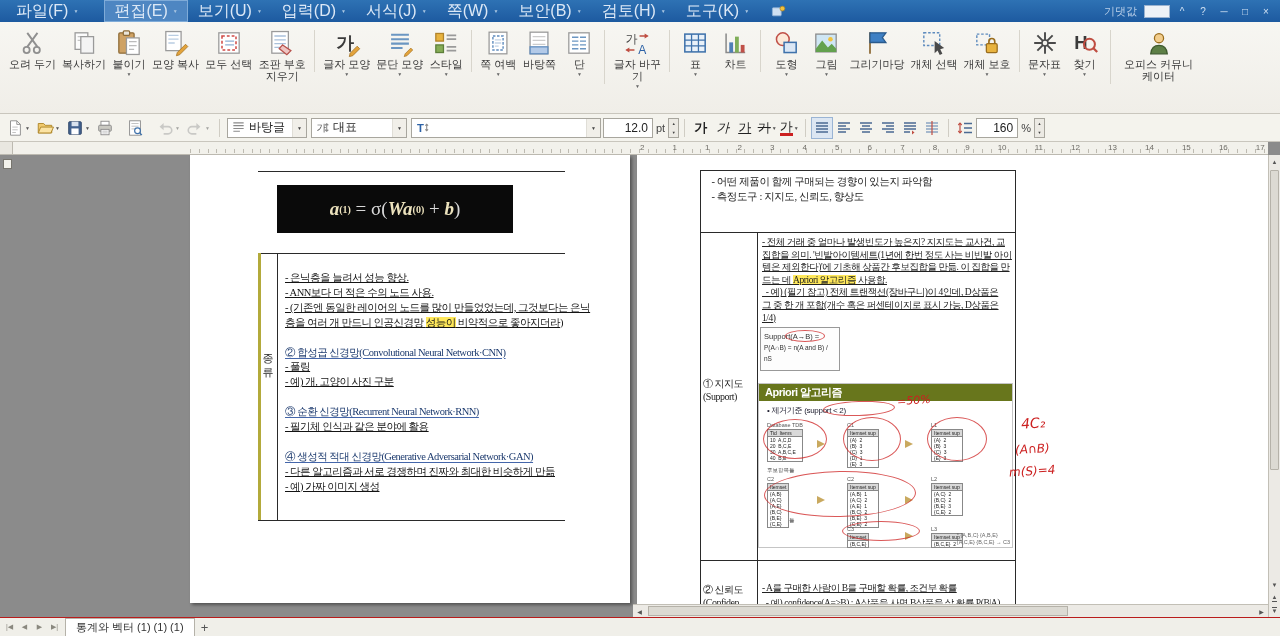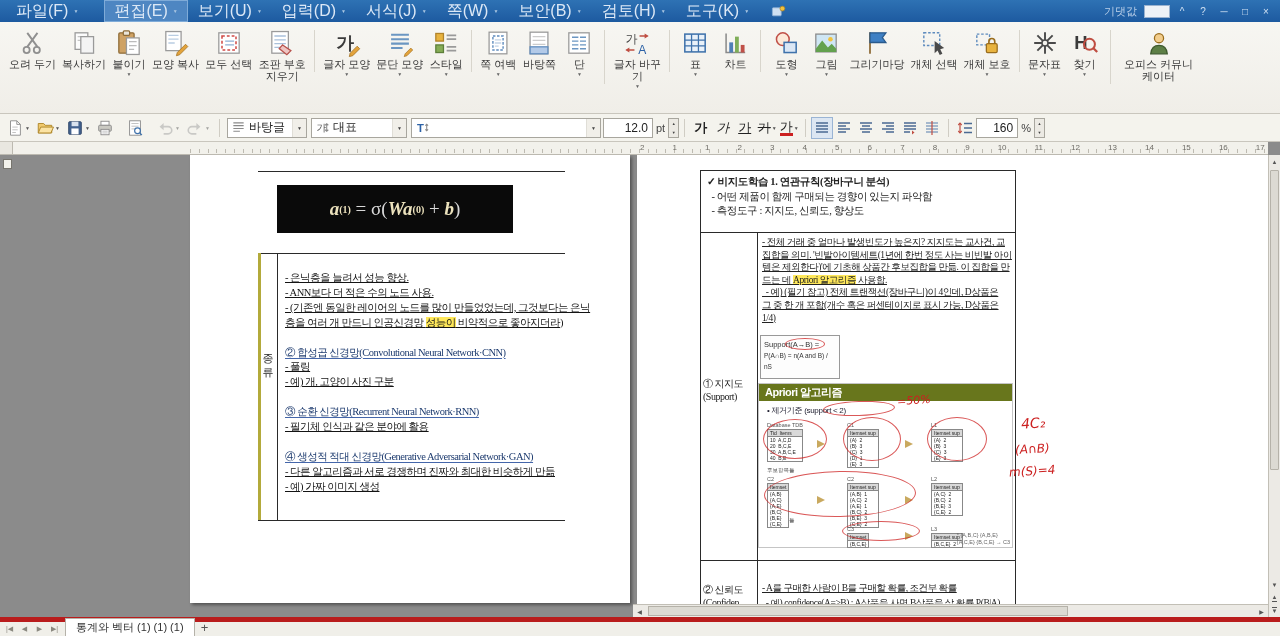--- a/index.html
+++ b/index.html
@@ -132,21 +132,21 @@
   .rp-title { font-weight: bold; }
   .sup-label, .conf-label { position: absolute; left: 66px; width: 53px; font-size: 10px; line-height: 13px;
                             letter-spacing: -0.5px; font-family: "Liberation Serif", "DejaVu Serif", serif; }
   .sup-label { top: 222px; }
   .conf-label { top: 428px; }
   .sup-lines { position: absolute; left: 125px; top: 81px; width: 250px; font-size: 9.5px; line-height: 12.6px;
                letter-spacing: -0.45px; font-family: "Liberation Serif", "DejaVu Serif", serif; }
   .sup-lines .doc-line { min-height: 12.6px; }
   .conf-lines { position: absolute; left: 125px; top: 426px; width: 250px; font-size: 9.5px; line-height: 15px;
                 letter-spacing: -0.45px; font-family: "Liberation Serif", "DejaVu Serif", serif; }
-  .sup-formula { position: absolute; left: 123px; top: 180px; width: 80px; height: 44px; border: 1px solid #999;
+  .sup-formula { position: absolute; left: 123px; top: 172px; width: 80px; height: 44px; border: 1px solid #999;
                  background: #fdfdfd; padding: 3px; color: #333; }
   .sf-l1 { font-size: 7.5px; line-height: 11px; }
   .sf-l2 { font-size: 6.5px; line-height: 11px; }
   .sf-circ { left: 24px; top: 2px; width: 40px; height: 12px; }
 
   .apriori { position: absolute; left: 121px; top: 228px; width: 255px; height: 165px; border: 1px solid #c5c5c5; background: #fff; }
   .ap-title { height: 17px; background: #68761c; color: #fff; font-size: 11px; font-weight: bold;
               line-height: 17px; padding-left: 6px; letter-spacing: -0.5px; }
   .ap-crit { font-size: 8px; color: #223; padding: 4px 0 0 8px; letter-spacing: -0.3px; }
   .ap-cand { position: absolute; left: 8px; font-size: 5.5px; color: #555; }
@@ -188,21 +188,21 @@
   .vs-thumb { position: absolute; left: 1px; right: 1px; top: 2px; height: 300px; background: #dcdad3;
               border: 1px solid #b5b2a9; border-radius: 1px; }
   .hscroll { position: absolute; left: 633px; right: 12px; bottom: 0; height: 13px; background: #eceae5;
              border-top: 1px solid #c2bfb6; display: flex; }
   .hs-btn { width: 13px; display: flex; align-items: center; justify-content: center; font-size: 6px; color: #555; flex: none; }
   .hs-track { flex: 1; position: relative; }
   .hs-thumb { position: absolute; top: 1px; bottom: 1px; left: 2px; width: 420px; background: #dcdad3; border: 1px solid #b5b2a9; }
 
   
   .statusbar { position: absolute; left: 0; bottom: 0; width: 100%; height: 19px; background: #f0efe9;
-               border-top: 5px solid #b91c1c; display: flex; align-items: flex-end; padding-left: 2px; }
+               border-top: 1px solid #b91c1c; display: flex; align-items: flex-end; padding-left: 2px; }
   .sb-nav { display: flex; align-items: center; height: 100%; }
   .sb-nav-btn { width: 15px; height: 16px; display: flex; align-items: center; justify-content: center;
                 font-size: 7px; color: #8a887f; }
   .sb-tab { height: 18px; background: #fff; border: 1px solid #b5b2a9; border-bottom: none; display: flex;
             align-items: center; padding: 0 10px; font-size: 11px; color: #333; margin-left: 3px; white-space: nowrap; }
   .sb-add { width: 20px; height: 16px; display: flex; align-items: center; justify-content: center;
             font-size: 13px; color: #555; margin-bottom: 1px; }
 </style>
 </head>
 <body>
@@ -761,21 +761,20 @@
 
   <div class="page page-right">
     <div class="rp-line rt-top"></div>
     <div class="rp-line rt-h1"></div>
     <div class="rp-line rt-h2"></div>
     <div class="rp-line rt-vl"></div>
     <div class="rp-line rt-vr"></div>
     <div class="rp-line rt-vm"></div>
 
     <div class="rp-header">
-      <div class="rp-title">✓ 비지도학습 1. 연관규칙(장바구니 분석)</div>
       <div>  - 어떤 제품이 함께 구매되는 경향이 있는지 파악함</div>
       <div>  - 측정도구 : 지지도, 신뢰도, 향상도</div>
     </div>
 
     <div class="sup-label">
       <div>① 지지도</div>
       <div>(Support)</div>
     </div>
 
     <div class="sup-lines">

